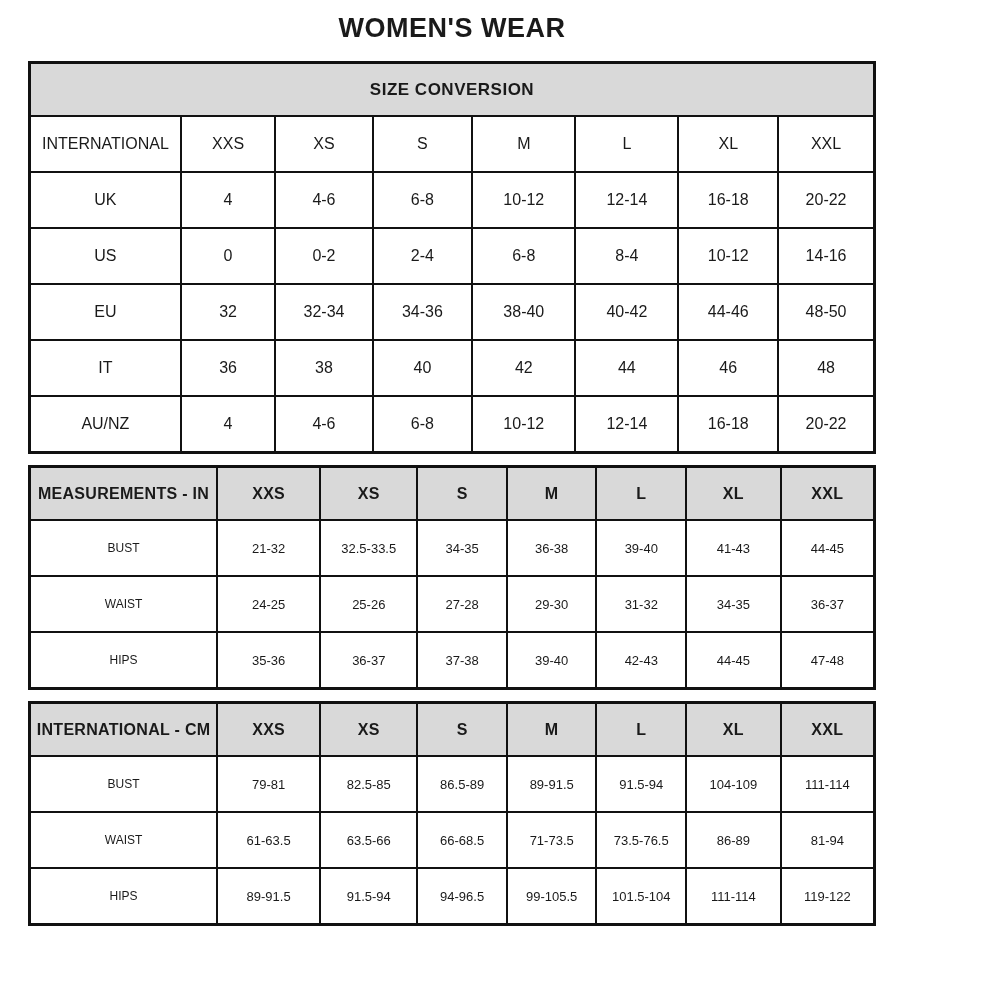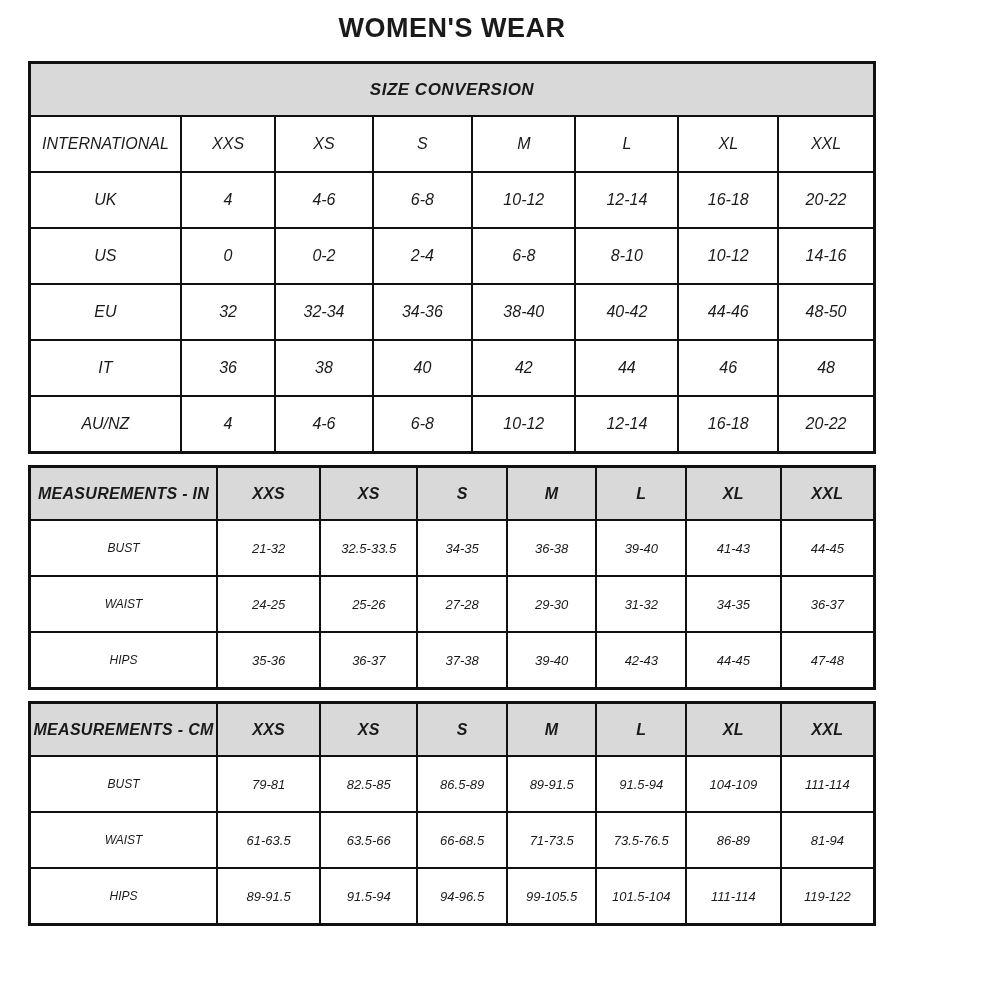--- a/index.html
+++ b/index.html
@@ -11,21 +11,21 @@
     -webkit-font-smoothing:antialiased;
   }
   .page{width:904px;}
   .page-title{
     text-align:center;
     font-size:27px;
     font-weight:700;
     letter-spacing:0.5px;
     margin:13px 0 9px 0;
   }
-  .wrap{padding:8px 28px;font-style:italic;}
+  .wrap{padding:8px 28px;}
   table{
     width:100%;
     border-collapse:collapse;
     table-layout:fixed;
     border:3px solid #111111;
     margin:0 0 11px 0;
   }
   th,td{
     border:2px solid #111111;
     text-align:center;
@@ -105,21 +105,21 @@
         <td>12-14</td>
         <td>16-18</td>
         <td>20-22</td>
       </tr>
       <tr>
         <td class="row-label">US</td>
         <td>0</td>
         <td>0-2</td>
         <td>2-4</td>
         <td>6-8</td>
-        <td>8-10</td>
+        <td>8-4</td>
         <td>10-12</td>
         <td>14-16</td>
       </tr>
       <tr>
         <td class="row-label">EU</td>
         <td>32</td>
         <td>32-34</td>
         <td>34-36</td>
         <td>38-40</td>
         <td>40-42</td>
@@ -210,21 +210,21 @@
           <col style="width:12.2%">
           <col style="width:11.5%">
           <col style="width:10.6%">
         <col style="width:10.6%">
           <col style="width:10.6%">
           <col style="width:11.2%">
           <col style="width:11.1%">
       </colgroup>
       <tbody>
           <tr>
-        <th>MEASUREMENTS - CM</th>
+        <th>INTERNATIONAL - CM</th>
         <th>XXS</th>
         <th>XS</th>
         <th>S</th>
         <th>M</th>
         <th>L</th>
         <th>XL</th>
         <th>XXL</th>
       </tr>
       <tr>
         <td class="row-label">BUST</td>

